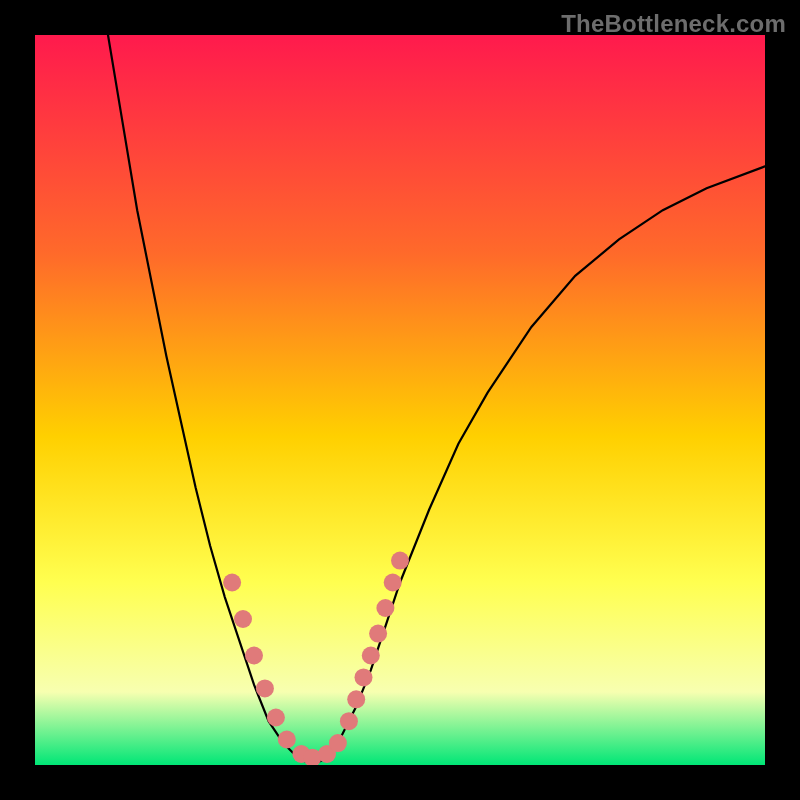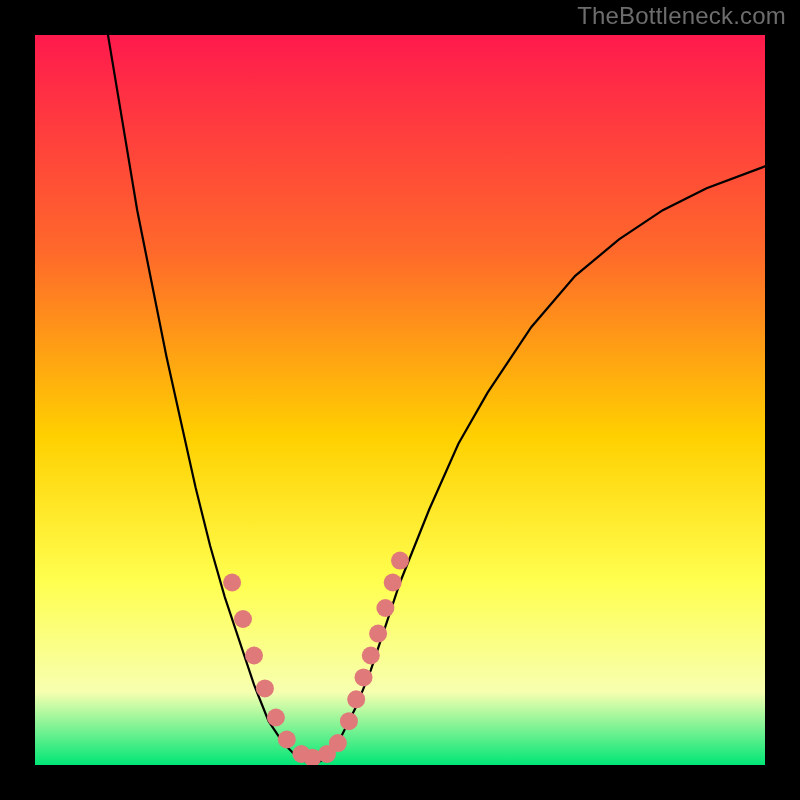--- a/index.html
+++ b/index.html
@@ -12,25 +12,25 @@
     font-family: Arial, Helvetica, sans-serif;
   }
   .stage {
     position: relative;
     width: 800px;
     height: 800px;
     background: #000;
   }
   .watermark {
     position: absolute;
-    top: 2px;
+    top: 10px;
     right: 14px;
     color: #6d6d6d;
     font-size: 24px;
-    font-weight: 400;
+    font-weight: 700;
     letter-spacing: 0.2px;
     z-index: 10;
     text-align: center;
   }
   .plot-area {
     position: absolute;
     left: 35px;
     top: 35px;
     width: 730px;
     height: 730px;

